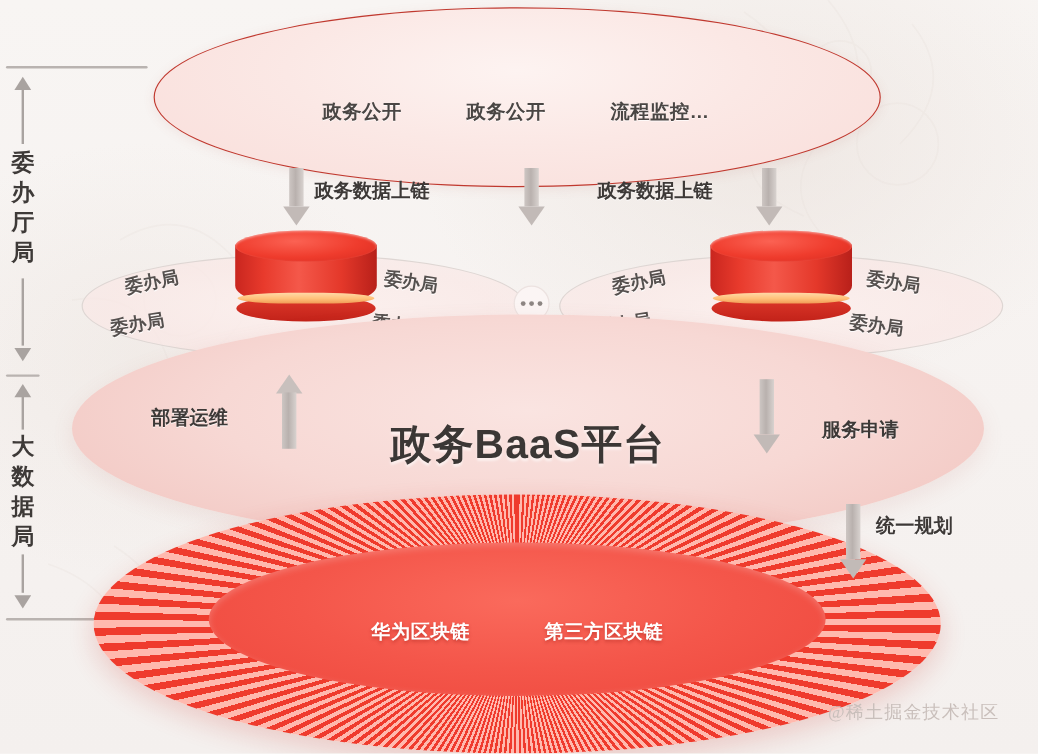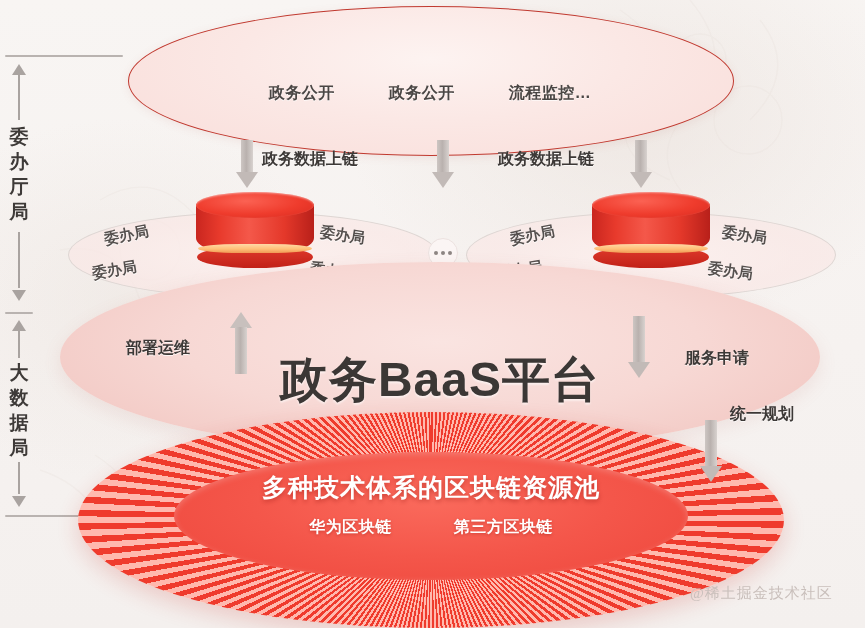--- a/index.html
+++ b/index.html
@@ -86,21 +86,21 @@
     background:#fbf5f4;border:1px solid #ece2e0;
     display:flex;align-items:center;justify-content:center;gap:3px;}
   .dots i{width:4px;height:4px;border-radius:50%;background:#8d8683;display:block;}
 
   
   .baas{position:absolute;left:60px;top:262px;width:760px;height:190px;
     border-radius:50%;
     background:radial-gradient(ellipse at 50% 42%, #fae4e1 0%, #f7d8d4 48%, #f3cbc6 78%, #f0c2bd 100%);
     box-shadow:0 6px 18px rgba(190,110,100,.12);}
   .baas-title{position:absolute;left:60px;top:348px;width:760px;text-align:center;
-    font-size:48px;font-weight:700;color:#3b3735;letter-spacing:1px;
+    font-size:34px;font-weight:700;color:#3b3735;letter-spacing:1px;
     text-shadow:0 2px 2px rgba(255,255,255,.55);}
 
   
   .pool-outer{position:absolute;left:78px;top:412px;width:706px;height:216px;
     border-radius:50%;overflow:hidden;
     background:
       repeating-conic-gradient(from 0deg at 50% 50%,
         #ef3b2d 0deg 1.1deg, #ffb9ae 1.1deg 2.2deg);
     box-shadow:0 8px 22px rgba(200,50,40,.20);}
   .pool-inner{position:absolute;left:174px;top:452px;width:514px;height:128px;
@@ -228,27 +228,26 @@
   </div>
 
   <div class="garrow down" style="left:628px;top:316px;height:62px;">
     <div class="shaft" style="top:0;height:46px;"></div>
     <div class="head" style="top:46px;"></div>
   </div>
   <div class="flab" style="left:685px;top:348px;">服务申请</div>
 
   <div class="pool-outer"></div>
   <div class="pool-inner"></div>
-  <div class="pool-title">多种技术体系的区块链资源池</div>
   <div class="pool-items">
     <span class="pool-item">华为区块链</span>
     <span class="pool-item">第三方区块链</span>
   </div>
 
   <div class="garrow down" style="left:700px;top:420px;height:62px;z-index:5;">
     <div class="shaft" style="top:0;height:46px;"></div>
     <div class="head" style="top:46px;"></div>
   </div>
-  <div class="flab" style="left:730px;top:404px;z-index:5;">统一规划</div>
+  <div class="flab" style="left:730px;top:428px;z-index:5;">统一规划</div>
 
   <div class="watermark">@稀土掘金技术社区</div>
 
 </div>
 
 </body></html>

